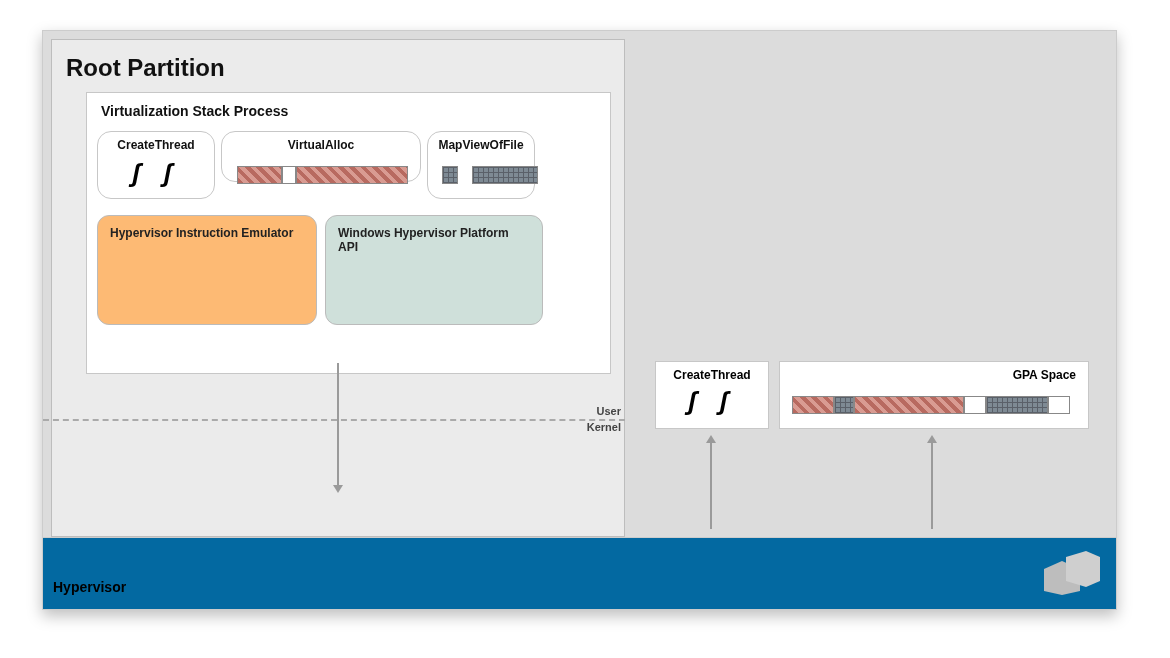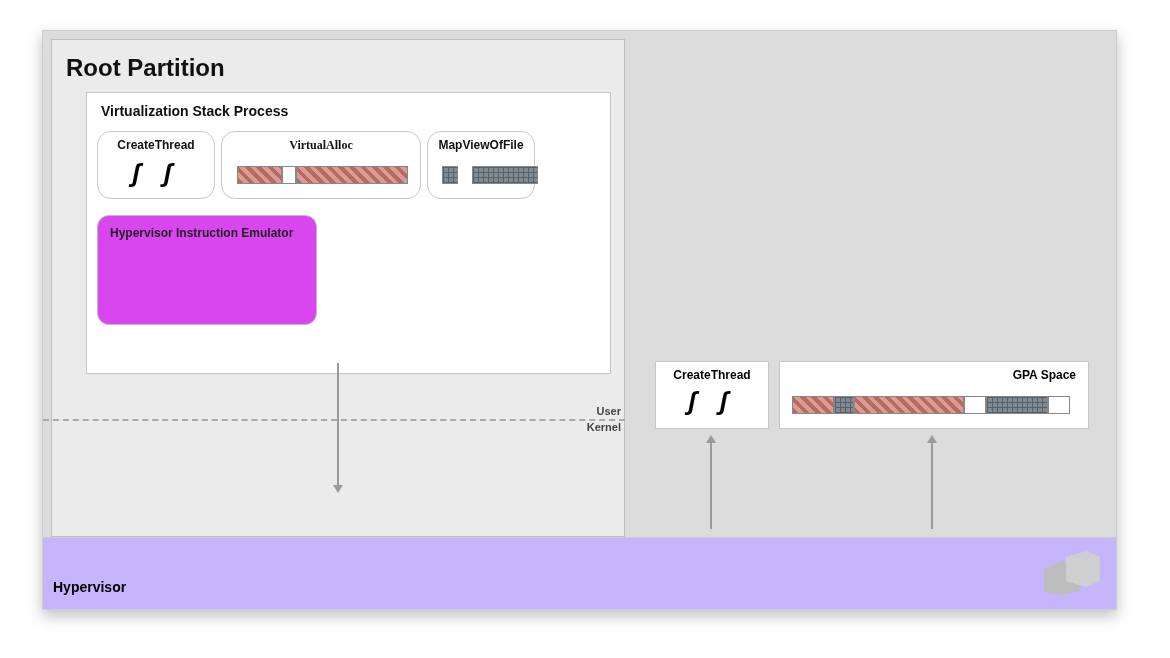--- a/index.html
+++ b/index.html
@@ -54,21 +54,21 @@
     text-align: center;
   }
   .pill .label {
     display: block;
     margin-top: 6px;
     font-size: 12px;
     font-weight: bold;
     color: #111;
   }
   .createthread1 { left: 10px; top: 38px; width: 118px; height: 68px; }
-  .virtualalloc  { left: 134px; top: 38px; width: 200px; height: 68px; font-family: Liberation Serif, serif; }
+  .virtualalloc  { left: 134px; top: 38px; width: 200px; height: 51px; }
   .mapviewoffile { left: 340px; top: 38px; width: 108px; height: 68px; }
   .thread-glyph { font-size: 26px; font-weight: bold; letter-spacing: 8px; font-style: italic; }
   .thread-row { margin-top: 6px; }
 
   .bar {
     position: absolute;
     height: 18px;
     border: 1px solid #888;
   }
   .hatch-red {
@@ -85,21 +85,21 @@
 
   .cardbox {
     position: absolute;
     border: 1px solid #bbb;
     border-radius: 12px;
     padding: 10px 12px;
     font-size: 12px;
     font-weight: bold;
     color: #222;
   }
-  .card-emulator { left: 10px; top: 122px; width: 220px; height: 110px; background: #d946ef; }
+  .card-emulator { left: 10px; top: 122px; width: 220px; height: 110px; background: #fdba74; }
   .card-api      { left: 238px; top: 122px; width: 218px; height: 110px; background: #cfe0da; }
 
   .user-label   { position: absolute; right: 495px; top: 374px; font-size: 11px; font-weight: bold; color: #444; }
   .kernel-label { position: absolute; right: 495px; top: 390px; font-size: 11px; font-weight: bold; color: #444; padding-left: 8px; }
 
   .dashline {
     position: absolute;
     left: 0; top: 388px;
     width: 582px;
     border-top: 2px dashed #aaa;
@@ -112,21 +112,21 @@
   }
   .createthread2-box { left: 612px; top: 330px; width: 114px; height: 68px; text-align: center; }
   .createthread2-box .label { display: block; margin-top: 6px; font-size: 12px; font-weight: bold; }
   .gpa-box { left: 736px; top: 330px; width: 310px; height: 68px; }
   .gpa-label { position: absolute; right: 12px; top: 6px; font-size: 12px; font-weight: bold; }
 
   .hypervisor-band {
     position: absolute;
     left: 0; bottom: 0;
     width: 100%; height: 72px;
-    background: #c4b5fd;
+    background: #0369a1;
     border-top: 1px solid #ccc;
   }
   .hypervisor-label {
     position: absolute;
     left: 10px; bottom: 14px;
     font-size: 14px;
     font-weight: bold;
   }
 
   .arrow {
@@ -178,20 +178,23 @@
         <div class="pill mapviewoffile">
           <span class="label">MapViewOfFile</span>
           <div class="bar grid-blue" style="left:14px; top:34px; width:16px;"></div>
           <div class="bar grid-blue" style="left:44px; top:34px; width:66px;"></div>
         </div>
 
         <div class="cardbox card-emulator">
           <span>Hypervisor Instruction Emulator</span>
         </div>
 
+        <div class="cardbox card-api">
+          <span>Windows Hypervisor Platform API</span>
+        </div>
       </div>
     </div>
 
     <div class="user-label">User</div>
     <div class="dashline"></div>
     <div class="kernel-label">Kernel</div>
 
     <div class="arrow down" style="left:294px; top:332px; height:124px;"></div>
     <div class="arrow up" style="left:667px; top:410px; height:88px;"></div>
     <div class="arrow up" style="left:888px; top:410px; height:88px;"></div>

